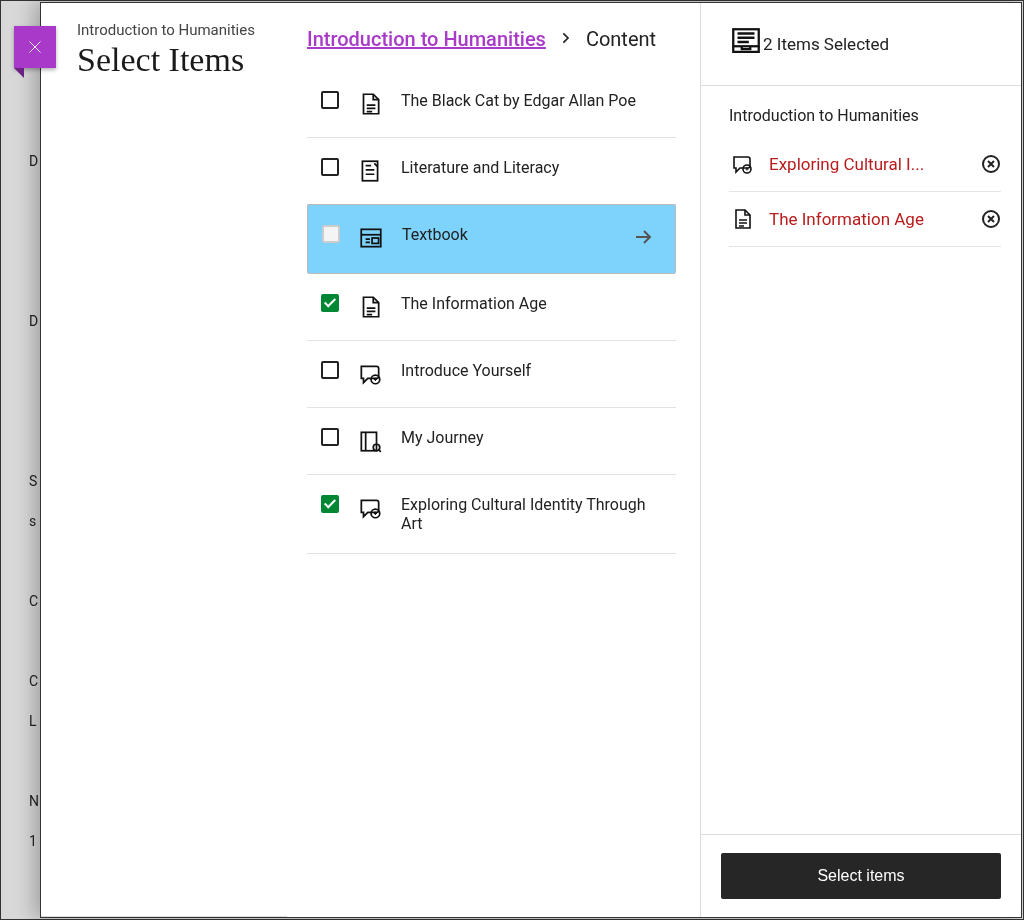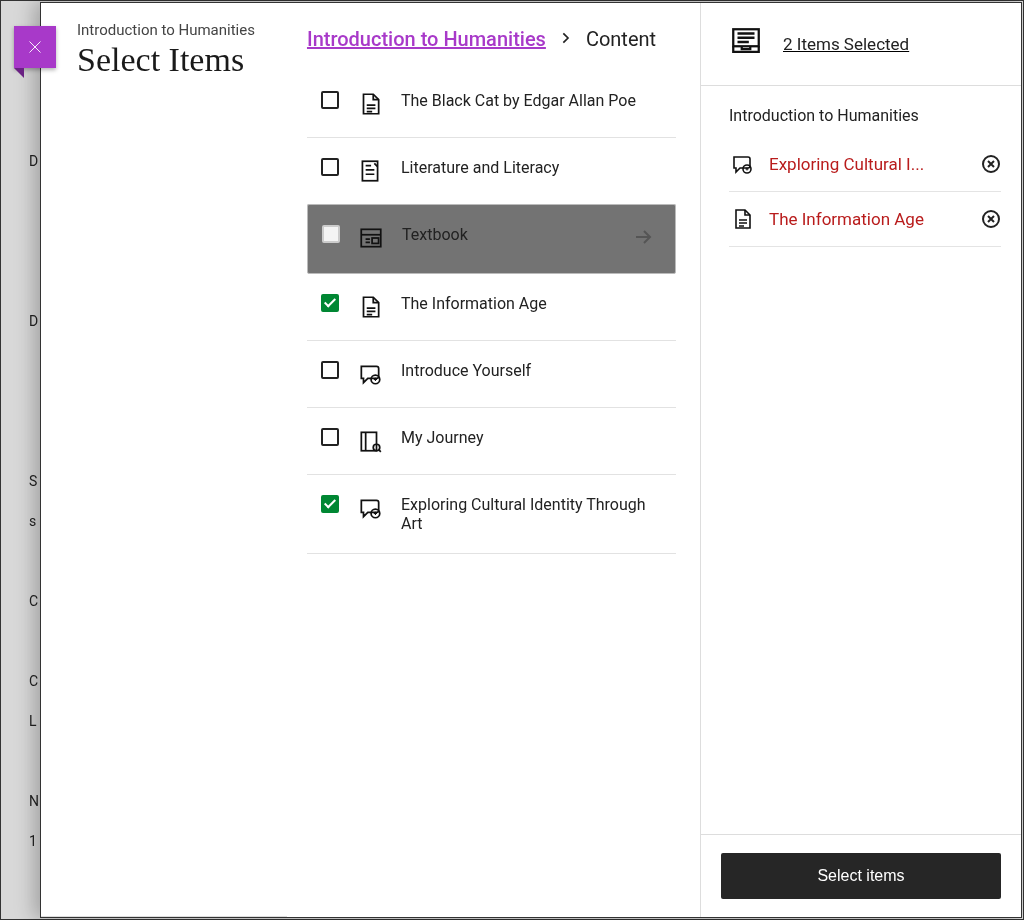--- a/index.html
+++ b/index.html
@@ -106,21 +106,21 @@
       align-items: flex-start;
       padding: 20px 14px;
       border-bottom: 1px solid #e2e2e2;
       gap: 18px;
       font-size: 16px;
       color: #222;
       cursor: pointer;
       position: relative;
     }
     .item.hovered {
-      background: #737373;
+      background: #7dd3fc;
       border: 1px solid #bbb;
       border-radius: 2px;
       margin-top: -1px;
     }
     .checkbox {
       width: 18px; height: 18px;
       border: 2px solid #222;
       border-radius: 2px;
       flex-shrink: 0;
       position: relative;
@@ -154,24 +154,22 @@
     .item .arrow { margin-right: 6px; }
     .item .arrow svg { width: 24px; height: 24px; stroke: #555; fill:none; stroke-width:2; }
     .right {
       width: 320px;
       display: flex;
       flex-direction: column;
     }
     .sel-header {
       display: flex;
       align-items: center;
-      gap: 20px;
       padding: 22px 20px 22px 28px;
       border-bottom: 1px solid #ddd;
-      text-decoration: underline;
     }
     .sel-header svg { width: 34px; height: 34px; fill:none; stroke:#111; stroke-width:1.6; }
     .sel-header .count {
       font-size: 17px;
       color: #222;
     }
     .sel-body {
       flex: 1;
       padding: 20px 20px 0 28px;
       overflow-y: auto;

